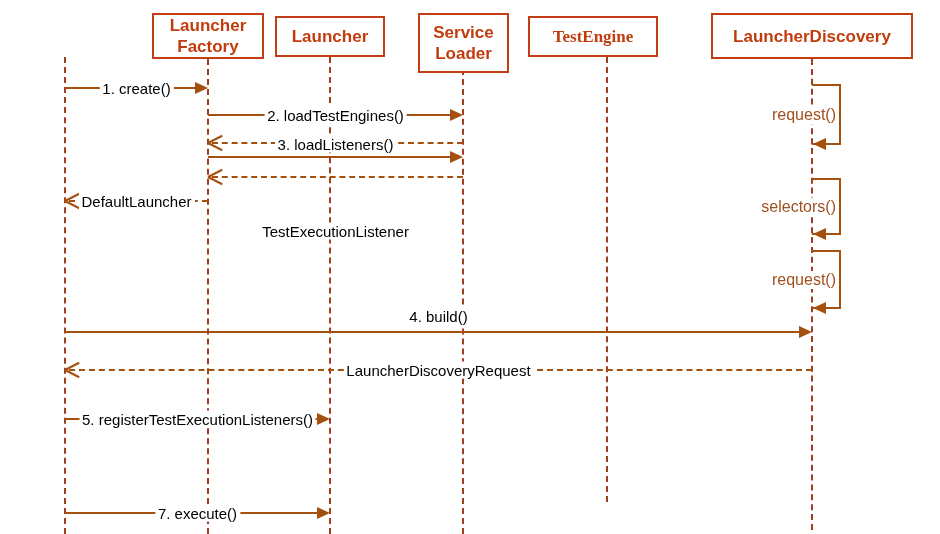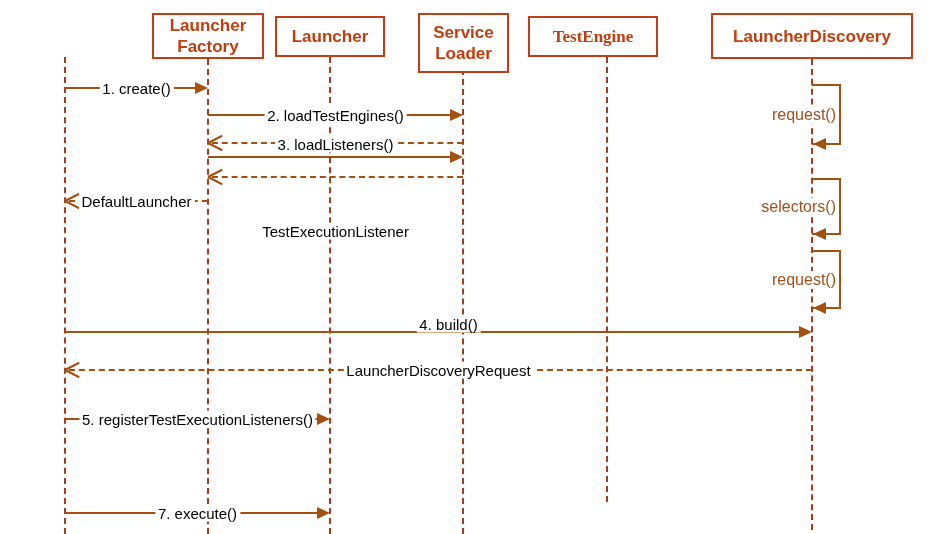--- a/index.html
+++ b/index.html
@@ -115,21 +115,21 @@
     <div class="arrow-l" style="left: 813px; top: 138px;"></div>
     <div class="self-label" style="left: 838px; top: 114.5px;">request()</div>
     <div class="self-bracket" style="left: 812px; top: 178px; width: 29px; height: 57px;"></div>
     <div class="arrow-l" style="left: 813px; top: 228px;"></div>
     <div class="self-label" style="left: 838px; top: 206.5px;">selectors()</div>
     <div class="self-bracket" style="left: 812px; top: 250px; width: 29px; height: 59px;"></div>
     <div class="arrow-l" style="left: 813px; top: 302px;"></div>
     <div class="self-label" style="left: 838px; top: 279.5px;">request()</div>
     <div class="mline solid" style="left: 65px; top: 331px; width: 735px;"></div>
     <div class="arrow-r" style="left: 799px; top: 326px;"></div>
-    <div class="mlabel" style="left: 438.5px; top: 324px; margin-left: 10px;">4. build()</div>
+    <div class="mlabel" style="left: 438.5px; top: 316px;">4. build()</div>
     <div class="mline dashed" style="left: 69px; top: 369px; width: 743px;"></div>
     <div class="chev" style="left: 65px; top: 362px;">
       <i></i>
       <i></i>
     </div>
     <div class="mlabel" style="left: 438.5px; top: 370px;">LauncherDiscoveryRequest</div>
     <div class="mline solid" style="left: 65px; top: 418px; width: 253px;"></div>
     <div class="arrow-r" style="left: 317px; top: 413px;"></div>
     <div class="mlabel" style="left: 197.5px; top: 419px;">5. registerTestExecutionListeners()</div>
     <div class="mline solid" style="left: 65px; top: 512px; width: 253px;"></div>

